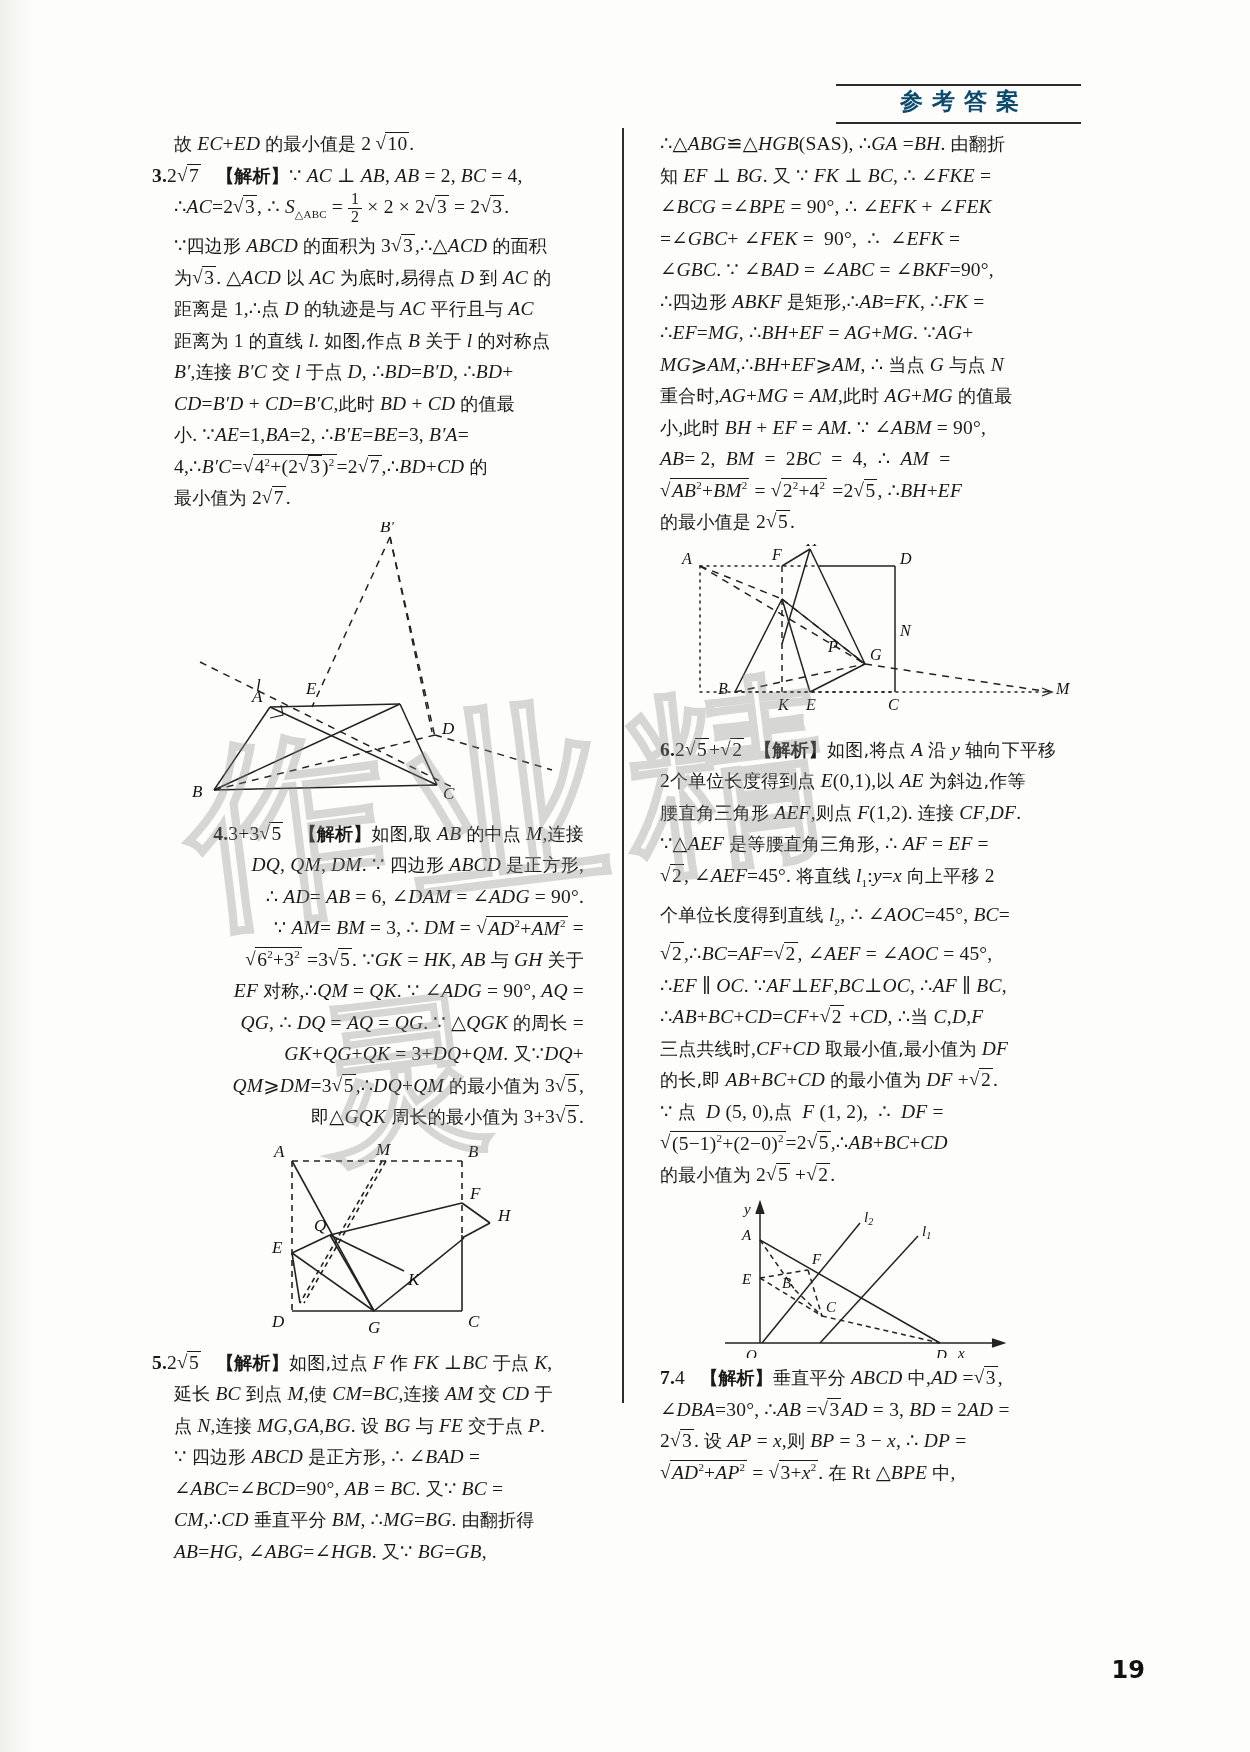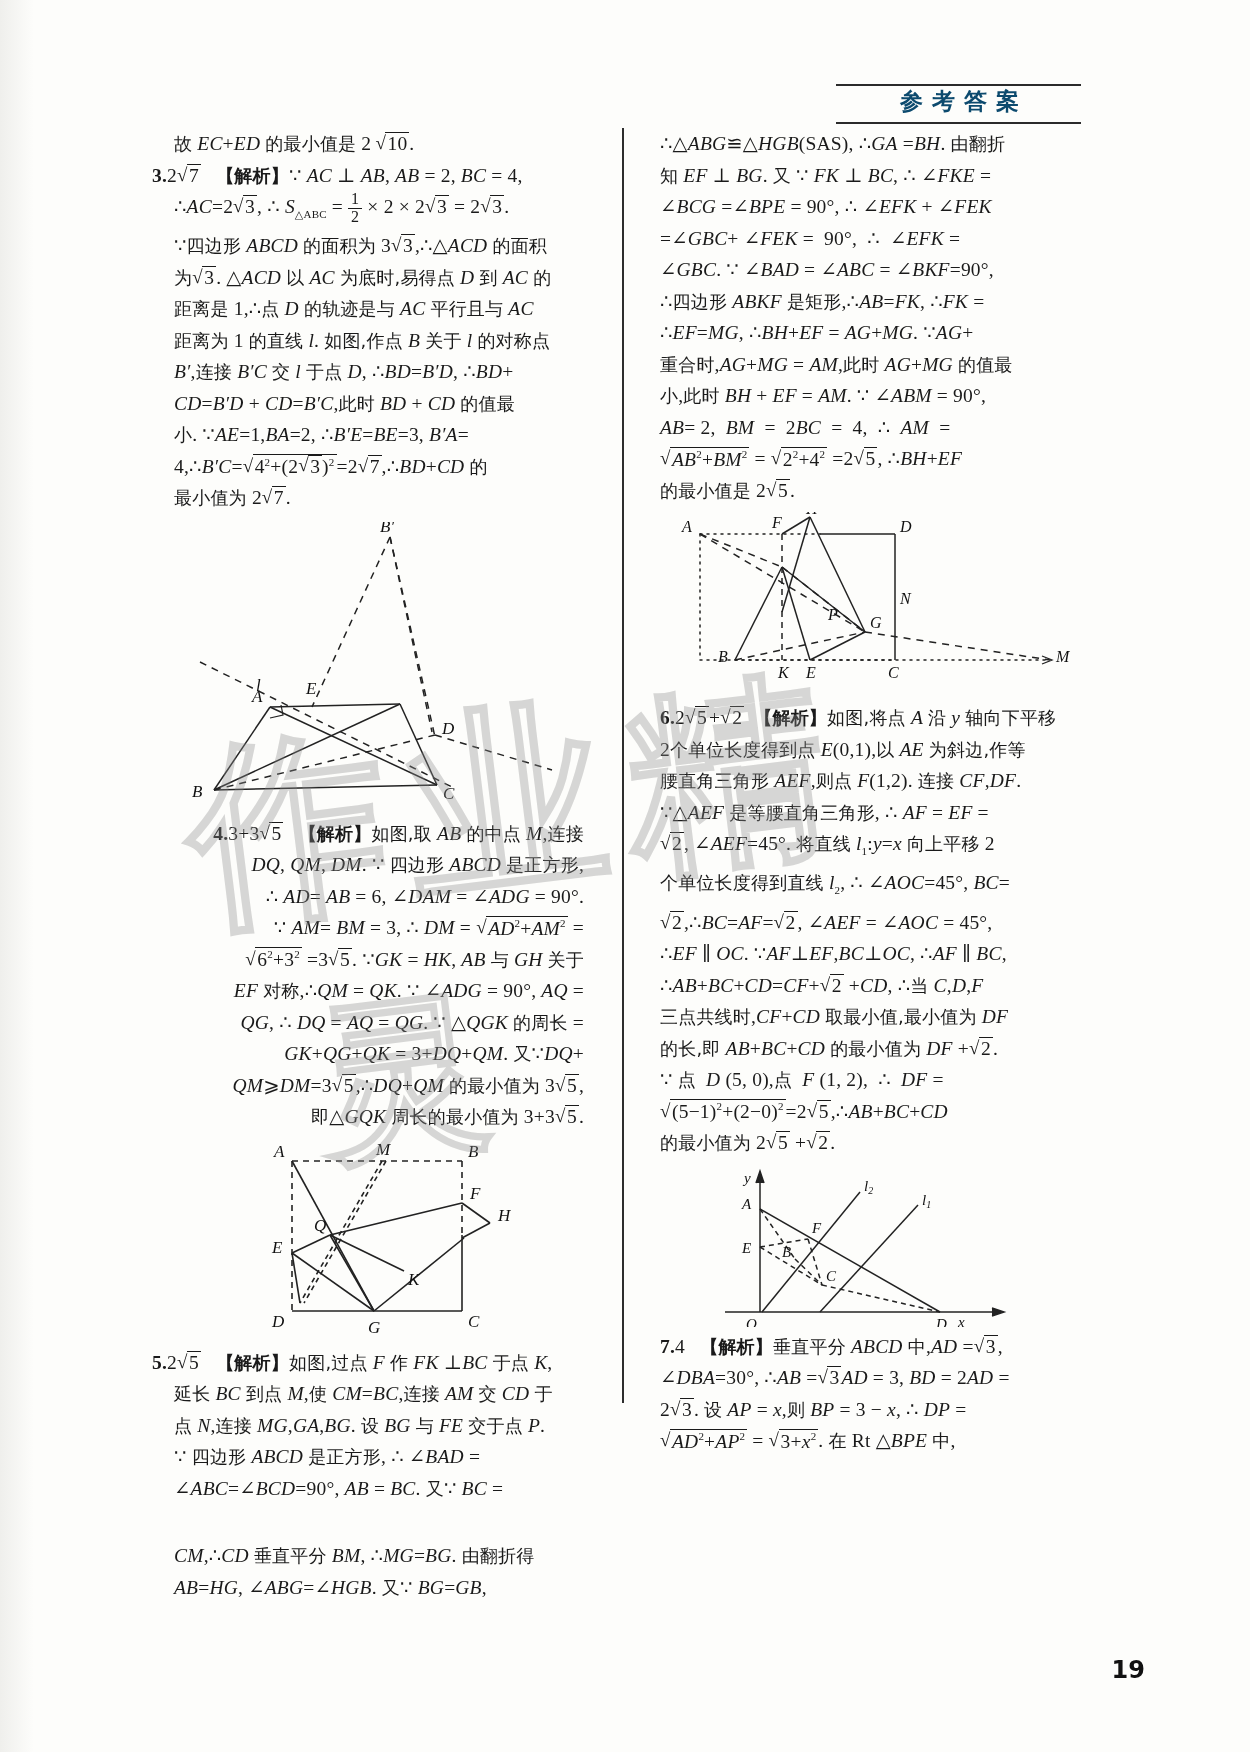--- a/index.html
+++ b/index.html
@@ -271,21 +271,21 @@
       </div>
       <div class="ln" style="padding-left:22px;">
         <span class="cn">点</span> <i>N</i>,<span class="cn">连接</span> <i>MG</i>,<i>GA</i>,<i>BG</i>. <span class="cn">设</span> <i>BG</i> <span class="cn">与</span> <i>FE</i> <span class="cn">交于点</span> <i>P</i>.
       </div>
       <div class="ln" style="padding-left:22px;">
         ∵ <span class="cn">四边形</span> <i>ABCD</i> <span class="cn">是正方形</span>, ∴ ∠<i>BAD</i> =
       </div>
       <div class="ln" style="padding-left:22px;">
         ∠<i>ABC</i>=∠<i>BCD</i>=90°, <i>AB</i> = <i>BC</i>. <span class="cn">又</span>∵ <i>BC</i> =
       </div>
-      <div class="ln" style="padding-left:22px;margin-top:36px;">
+      <div class="ln" style="padding-left:22px;">
         <i>CM</i>,∴<i>CD</i> <span class="cn">垂直平分</span> <i>BM</i>, ∴<i>MG</i>=<i>BG</i>. <span class="cn">由翻折得</span>
       </div>
       <div class="ln" style="padding-left:22px;">
         <i>AB</i>=<i>HG</i>, ∠<i>ABG</i>=∠<i>HGB</i>. <span class="cn">又</span>∵ <i>BG</i>=<i>GB</i>,
       </div>
     </div>
   </div>
 
   <div class="col col-right">
 
@@ -303,20 +303,23 @@
         =∠<i>GBC</i>+ ∠<i>FEK</i> = &nbsp;90°, &nbsp;∴ &nbsp;∠<i>EFK</i> =
       </div>
       <div class="ln">
         ∠<i>GBC</i>. ∵ ∠<i>BAD</i> = ∠<i>ABC</i> = ∠<i>BKF</i>=90°,
       </div>
       <div class="ln">
         ∴<span class="cn">四边形</span> <i>ABKF</i> <span class="cn">是矩形</span>,∴<i>AB</i>=<i>FK</i>, ∴<i>FK</i> =
       </div>
       <div class="ln">
         ∴<i>EF</i>=<i>MG</i>, ∴<i>BH</i>+<i>EF</i> = <i>AG</i>+<i>MG</i>. ∵<i>AG</i>+
+      </div>
+      <div class="ln">
+        <i>MG</i>⩾<i>AM</i>,∴<i>BH</i>+<i>EF</i>⩾<i>AM</i>, ∴ <span class="cn">当点</span> <i>G</i> <span class="cn">与点</span> <i>N</i>
       </div>
       <div class="ln">
         <span class="cn">重合时</span>,<i>AG</i>+<i>MG</i> = <i>AM</i>,<span class="cn">此时</span> <i>AG</i>+<i>MG</i> <span class="cn">的值最</span>
       </div>
       <div class="ln">
         <span class="cn">小</span>,<span class="cn">此时</span> <i>BH</i> + <i>EF</i> = <i>AM</i>. ∵ ∠<i>ABM</i> = 90°,
       </div>
       <div class="ln">
         <i>AB</i>= 2, &nbsp;<i>BM</i> &nbsp;= &nbsp;2<i>BC</i> &nbsp;= &nbsp;4, &nbsp;∴ &nbsp;<i>AM</i> &nbsp;=
       </div>

